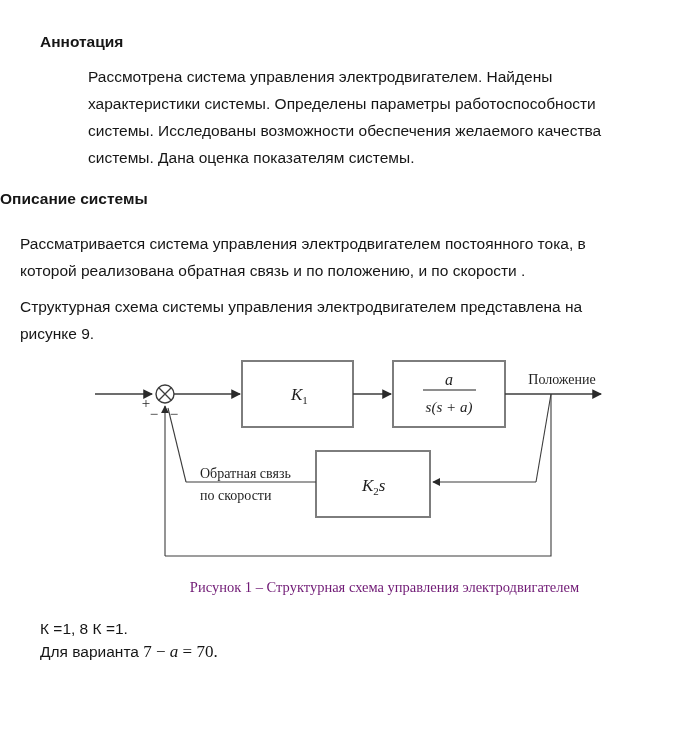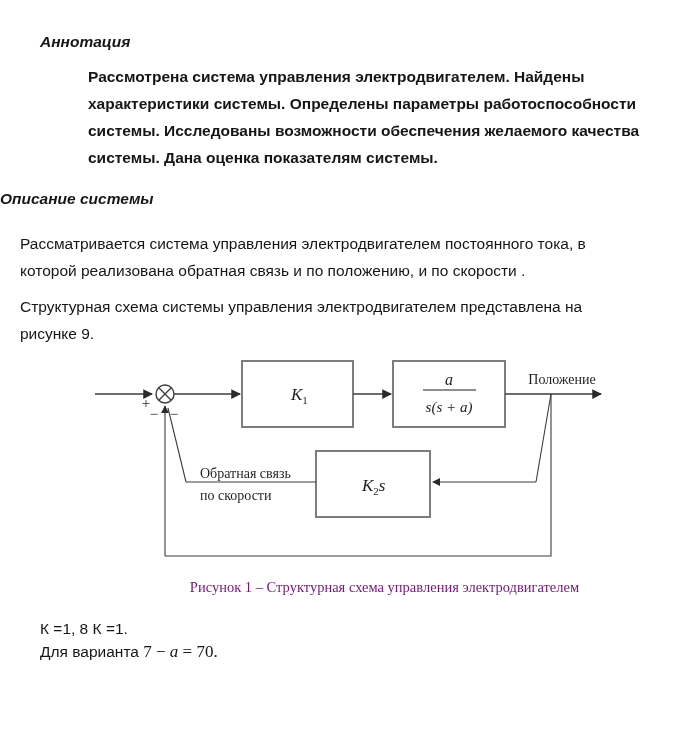--- a/index.html
+++ b/index.html
@@ -5,21 +5,21 @@
   html,body{margin:0;padding:0;background:#ffffff;}
   .page{
     position:relative;
     width:679px;height:752px;
     background:#ffffff;
     font-family:"Liberation Sans",sans-serif;
     color:#161616;
     overflow:hidden;
   }
   .abs{position:absolute;}
-  .h-bold{font-weight:bold;font-size:15.5px;line-height:27px;font-style:italic;}
+  .h-bold{font-weight:bold;font-size:15.5px;line-height:27px;}
   .body-text{font-size:15.5px;line-height:27px;}
   .centered{}
   .caption{
     font-family:"Liberation Serif",serif;
     font-size:14.5px;line-height:20px;text-align:center;color:#701a75;
   }
   .footer-line{font-size:15.5px;line-height:24px;}
   .math{font-family:"Liberation Serif",serif;font-size:17px;}
   .math-var{font-style:italic;}
   svg text{fill:#1f1f1f;}
@@ -28,21 +28,21 @@
   .dg-sub{font-family:"Liberation Serif",serif;font-style:normal;font-size:11px;}
   .dg-sign{font-family:"Liberation Serif",serif;font-size:15px;}
 </style>
 </head>
 <body>
 
 <div class="page">
 
   <div class="abs h-bold" style="left:40px;top:28px;">Аннотация</div>
 
-  <div class="abs body-text" style="left:88px;top:63px;width:575px;font-weight:bold;">
+  <div class="abs body-text" style="left:88px;top:63px;width:575px;">
     <div>Рассмотрена система управления электродвигателем. Найдены</div>
     <div>характеристики системы. Определены параметры работоспособности</div>
     <div>системы. Исследованы возможности обеспечения желаемого качества</div>
     <div>системы. Дана оценка показателям системы.</div>
   </div>
 
   <div class="abs h-bold centered" style="left:0;top:185px;width:679px;">Описание системы</div>
 
   <div class="abs body-text centered" style="left:20px;top:230px;width:639px;">
     <div>Рассматривается система управления электродвигателем постоянного тока, в</div>

